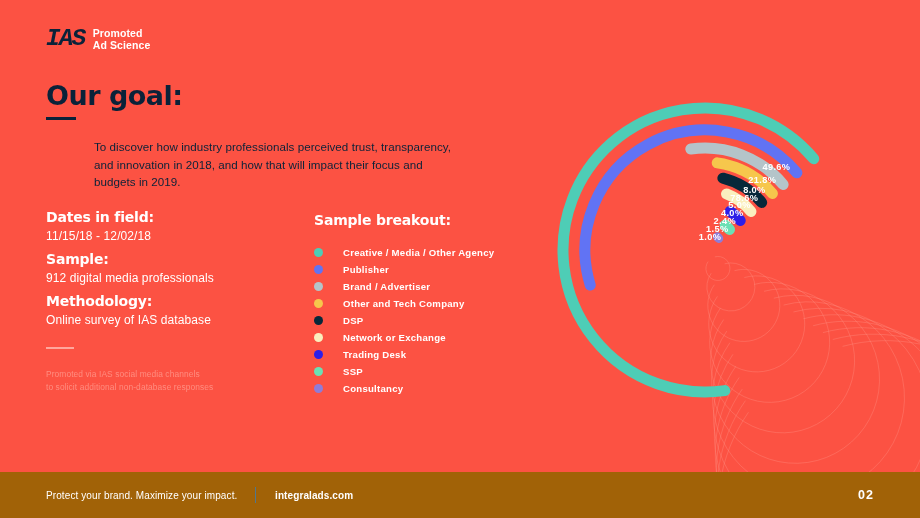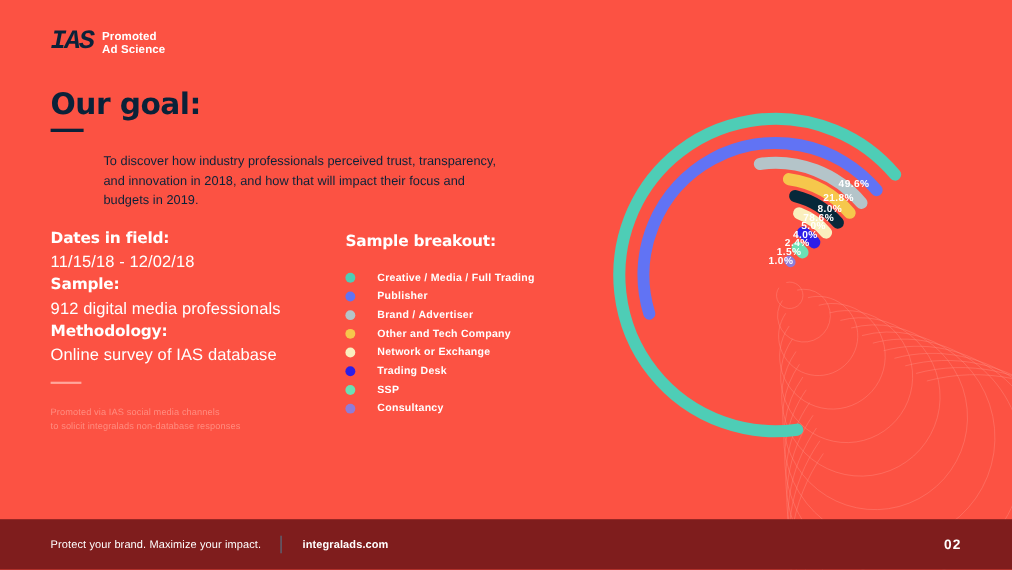--- a/index.html
+++ b/index.html
@@ -35,21 +35,21 @@
     position:absolute; left:46px; top:138px; width:360px;
     color:#0A2239; font-size:11.6px; line-height:1.52; letter-spacing:.05px;margin-left:48px;
   }
 
   
   .meta { position:absolute; left:46px; width:250px; }
   .meta h3 {
     color:#ffffff; font-size:14px; font-weight:bold; letter-spacing:-.2px;
     font-family:"DejaVu Sans", sans-serif; margin-bottom:3px;
   }
-  .meta p { color:#ffffff; font-size:15px; line-height:1.4; letter-spacing:.1px; }
+  .meta p { color:#ffffff; font-size:12px; line-height:1.4; letter-spacing:.1px; }
   #meta-dates { top:209px; }
   #meta-sample { top:251px; }
   #meta-method { top:293px; }
 
   #foot-rule { position:absolute; left:46px; top:347px; width:28px; height:2px; background:#FFA79C; }
   #footnote {
     position:absolute; left:46px; top:368px; width:250px;
     color:#FF8D80; font-size:8.4px; line-height:1.6; letter-spacing:.1px;
   }
 
@@ -70,21 +70,21 @@
   #chart { position:absolute; left:520px; top:60px; width:400px; height:380px; }
   #chart svg { width:100%; height:100%; overflow:visible; }
   .data-label {
     position:absolute; color:#ffffff; font-size:9.2px; font-weight:bold;
     letter-spacing:.4px; white-space:nowrap; text-align:right;
   }
 
   
   #footer {
     position:absolute; left:0; right:0; bottom:0; height:46px;
-    background:#7f1d1d; display:flex; align-items:center;
+    background:#a16207; display:flex; align-items:center;
   }
   #footer-tag {
     position:absolute; left:46px; color:#ffffff; font-size:10px; letter-spacing:.1px;
   }
   #footer-sep { position:absolute; left:255px; top:15px; width:1px; height:16px; background:#51778C; }
   #footer-site {
     position:absolute; left:275px; color:#ffffff; font-size:10px; font-weight:bold; letter-spacing:.1px;
   }
   #page-num {
     position:absolute; right:46px; color:#ffffff; font-size:12.5px; font-weight:bold; letter-spacing:1px;
@@ -116,41 +116,45 @@
     <p>912 digital media professionals</p>
   </div>
   <div class="meta" id="meta-method">
     <h3>Methodology:</h3>
     <p>Online survey of IAS database</p>
   </div>
 
   <div id="foot-rule"></div>
   <div id="footnote">
     <span>Promoted via IAS social media channels</span><br>
-    <span>to solicit integralads non-database responses</span>
+    <span>to solicit additional non-database responses</span>
   </div>
 
   <div id="legend">
     <h3>Sample breakout:</h3>
     <div id="legend-rows">
         <div class="legend-row">
           <span class="legend-dot" style="background: rgb(78, 205, 182);"></span>
-          <span class="legend-label">Creative / Media / Full Trading</span>
+          <span class="legend-label">Creative / Media / Other Agency</span>
         </div>
         <div class="legend-row">
           <span class="legend-dot" style="background: rgb(97, 115, 244);"></span>
           <span class="legend-label">Publisher</span>
         </div>
         <div class="legend-row">
           <span class="legend-dot" style="background: rgb(180, 196, 201);"></span>
           <span class="legend-label">Brand / Advertiser</span>
         </div>
         <div class="legend-row">
           <span class="legend-dot" style="background: rgb(246, 199, 76);"></span>
           <span class="legend-label">Other and Tech Company</span>
+        </div>
+        <div class="legend-row">
+          <span class="legend-dot" style="background: rgb(7, 40, 58);"></span>
+          <span class="legend-label">DSP</span>
         </div>
         <div class="legend-row">
           <span class="legend-dot" style="background: rgb(250, 239, 190);"></span>
           <span class="legend-label">Network or Exchange</span>
         </div>
         <div class="legend-row">
           <span class="legend-dot" style="background: rgb(45, 30, 232);"></span>
           <span class="legend-label">Trading Desk</span>
         </div>
         <div class="legend-row">

